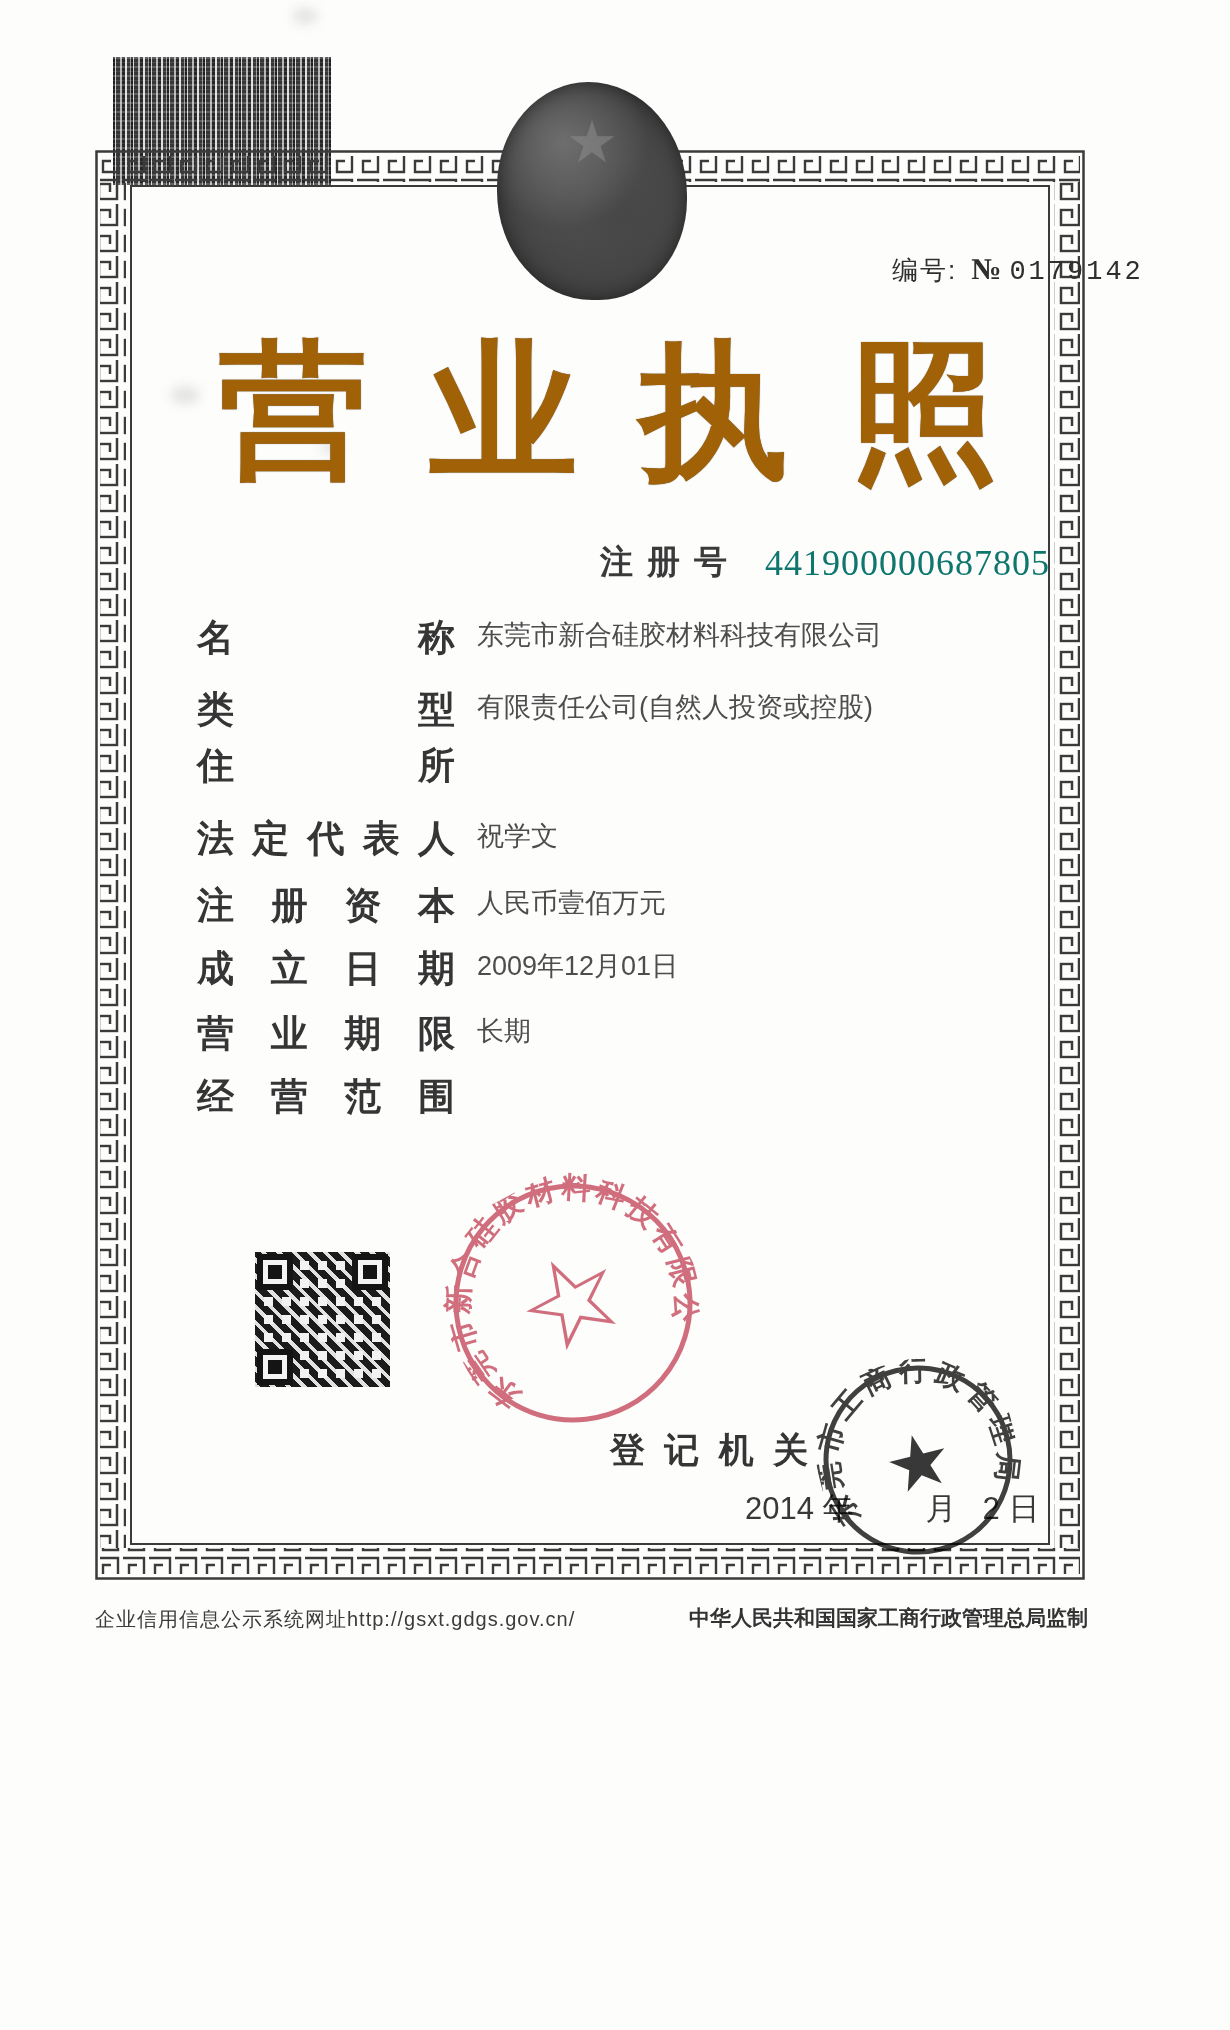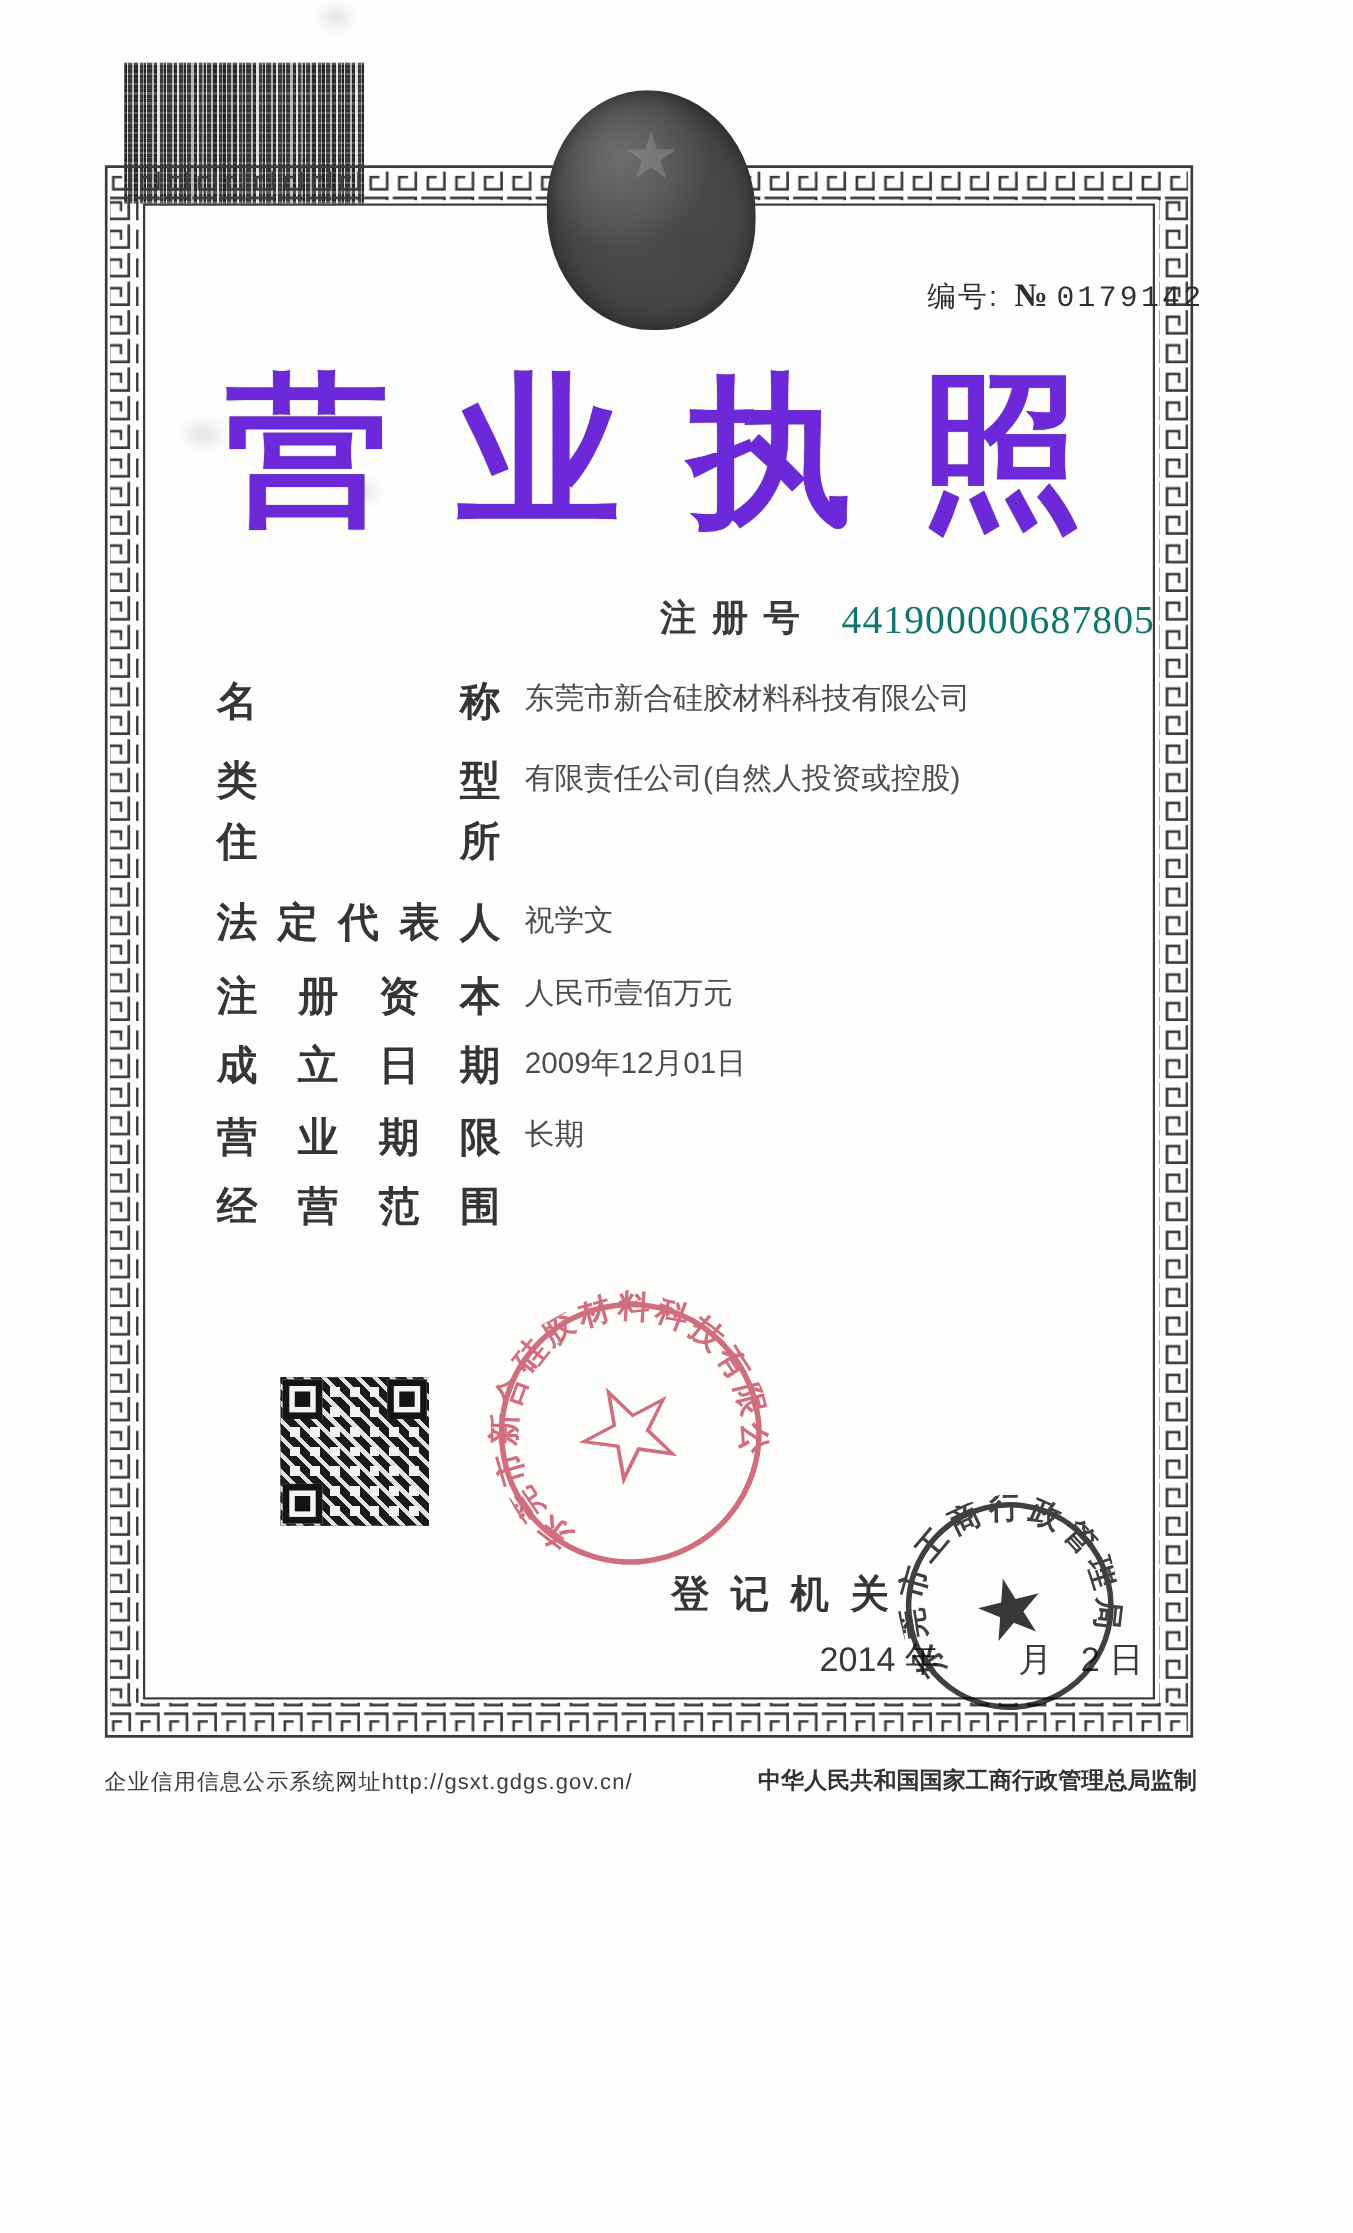--- a/index.html
+++ b/index.html
@@ -32,27 +32,27 @@
   .emblem-star{
     position:absolute;left:0;right:0;top:26px;text-align:center;
     font-size:58px;color:#8d8d8d;opacity:.55;
   }
   .smudge{border-radius:50%;background:#c9c9c6;filter:blur(6px);opacity:.5;}
 
   
   .frame{left:95px;top:150px;z-index:1;}
 
   
-  .serial{left:843px;top:252px;font-size:26px;color:#2f2f2f;letter-spacing:2px;white-space:nowrap;z-index:3;}
+  .serial{left:892px;top:252px;font-size:26px;color:#2f2f2f;letter-spacing:2px;white-space:nowrap;z-index:3;}
   .serial .nomark{font-family:"Liberation Serif",serif;font-weight:bold;font-size:30px;padding:0 6px 0 14px;}
   .serial .num{font-family:"Liberation Mono",monospace;font-size:27px;letter-spacing:3px;}
 
   .doc-title{
-    left:130px;top:330px;width:930px;text-align:center;
-    font-size:148px;font-weight:900;color:#6d28d9;
+    left:130px;top:330px;width:930px;text-align:right;
+    font-size:148px;font-weight:900;color:#a16207;
     letter-spacing:.42em;text-indent:.42em;line-height:1.1;
     text-shadow:0 0 1px #555;z-index:3;
   }
 
   .regline{left:600px;top:540px;display:flex;align-items:center;z-index:3;}
   .regline .lab{font-size:33px;color:#3a3a3a;letter-spacing:14px;font-weight:600;}
   .regline .val{font-family:"Liberation Serif",serif;font-size:36px;color:#0f766e;margin-left:24px;letter-spacing:1px;}
 
   .row{left:197px;display:flex;align-items:flex-end;z-index:3;}
   .row .lab{

